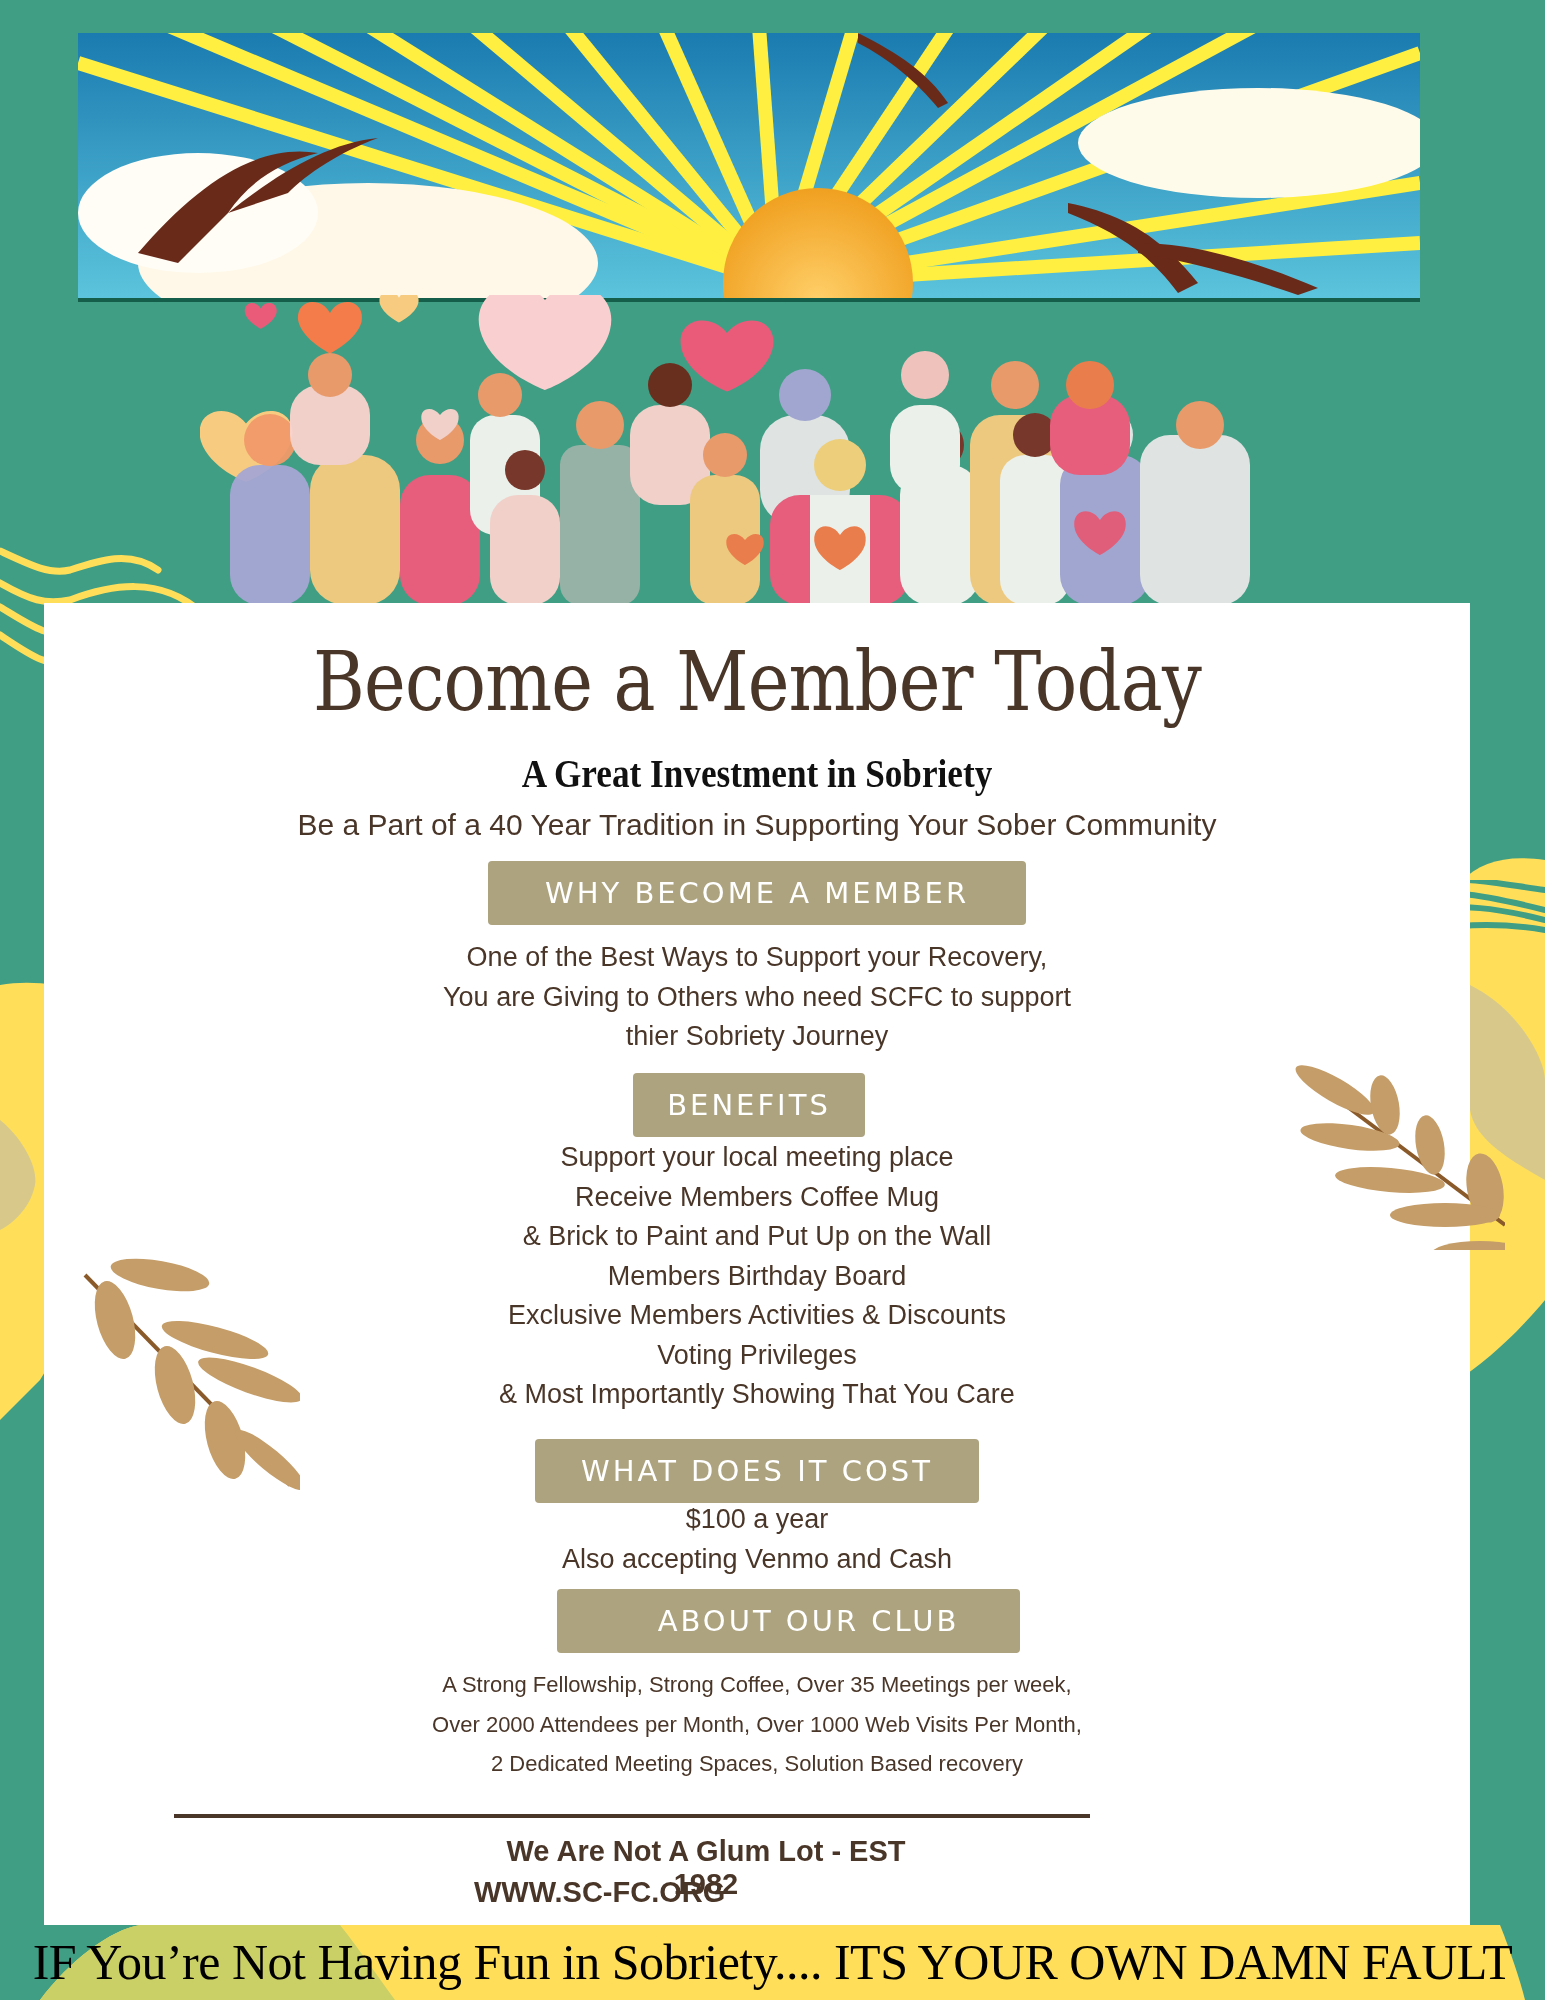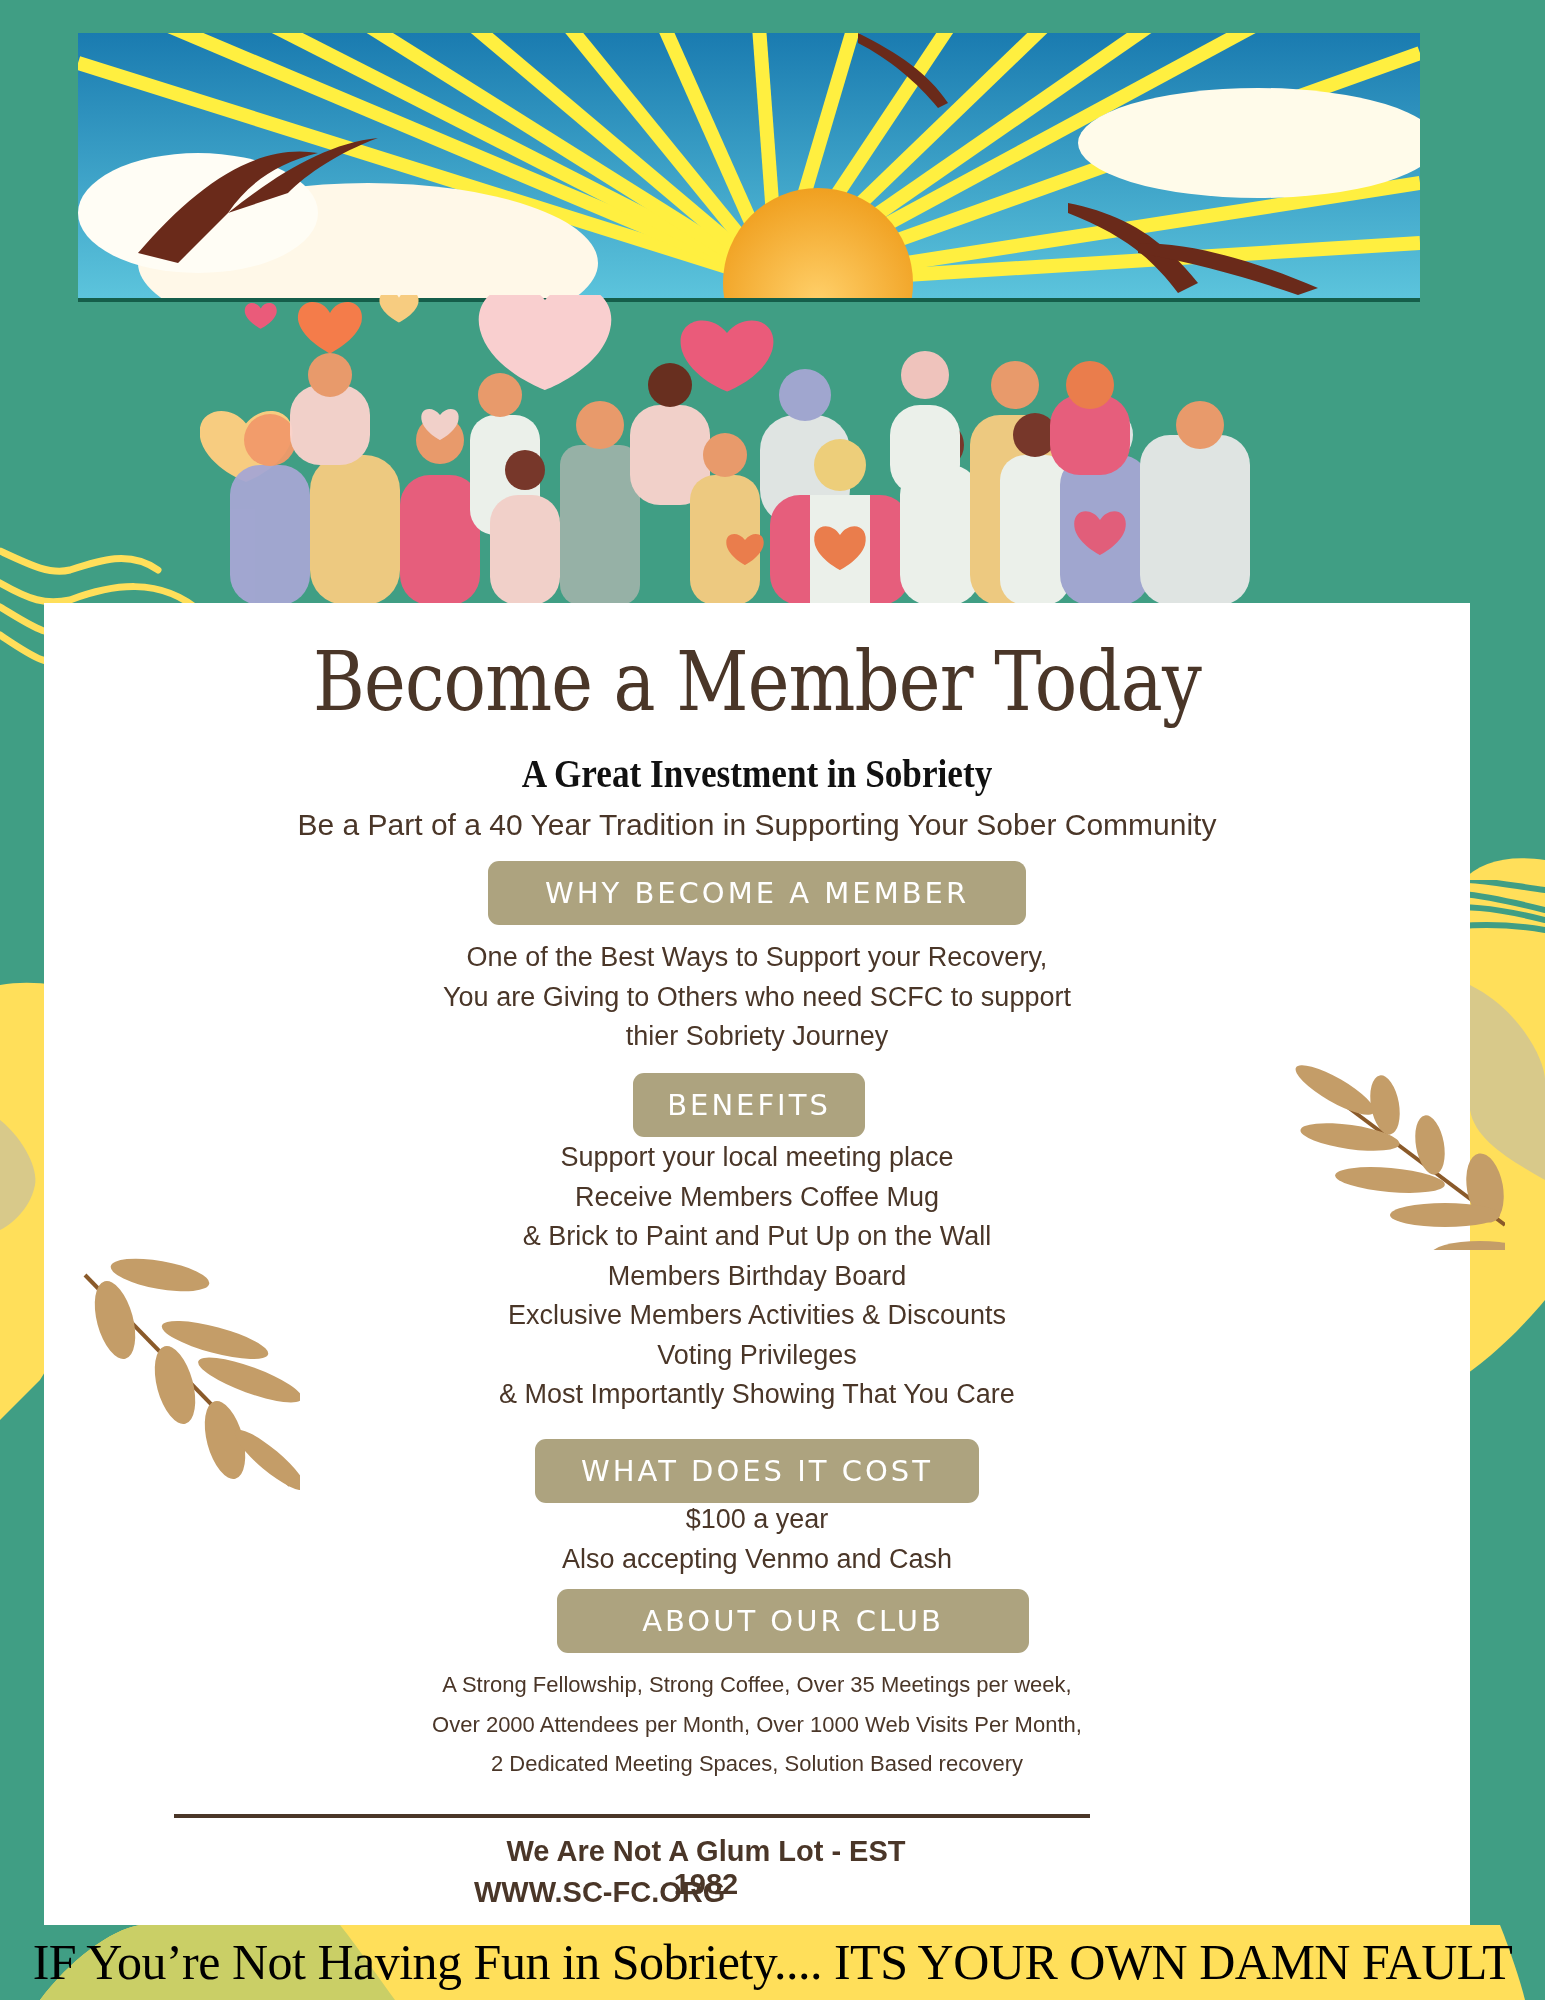--- a/index.html
+++ b/index.html
@@ -8,21 +8,21 @@
   
   #banner { left:78px; top:33px; width:1342px; height:265px; overflow:hidden; border-bottom:4px solid #155e4a; }
   
   #crowd { left:200px; top:295px; width:1150px; height:310px; }
   
   #card { left:44px; top:603px; width:1426px; height:1322px; background:#ffffff; }
   .center { position:absolute; left:44px; width:1426px; text-align:center; }
   #title { top:634px; font-family:"DejaVu Serif", serif; font-size:82px; color:#4a3628; letter-spacing:-1px; transform:scaleX(0.86); }
   #subtitle { top:750px; font-family:"Liberation Serif", serif; font-size:40px; color:#111; font-weight:bold; transform:scaleX(0.88); }
   #tagline { top:808px; font-family:"Liberation Sans", sans-serif; font-size:30px; color:#4a3628; }
-  .pill { position:absolute; background:#ada37f; color:#fff; border-radius:11px; font-family:"DejaVu Sans", sans-serif; font-size:29px; letter-spacing:3px; text-align:center; line-height:64px; height:64px; }
+  .pill { position:absolute; background:#ada37f; color:#fff; border-radius:4px; font-family:"DejaVu Sans", sans-serif; font-size:29px; letter-spacing:3px; text-align:center; line-height:64px; height:64px; }
   .body-text { font-family:"Liberation Sans", sans-serif; font-size:27px; color:#4a3628; line-height:39.5px; }
   #footer-rule { left:174px; top:1814px; width:916px; height:4px; background:#4a3628; }
   .footer-line { font-family:"Liberation Sans", sans-serif; font-weight:bold; font-size:29px; color:#4a3628; }
   #slogan { left:0; top:1925px; width:1545px; height:75px; text-align:center; font-family:"Liberation Serif", serif; font-size:50px; line-height:75px; color:#000; white-space:nowrap; letter-spacing:-0.5px; }
   svg { display:block; }
 </style>
 </head>
 <body>
 
 <svg class="abs" style="left:0;top:0" width="1545" height="2000">
@@ -206,21 +206,21 @@
   <div>Voting Privileges</div>
   <div>&amp; Most Importantly Showing That You Care</div>
 </div>
 
 <div class="pill" style="left:535px;top:1439px;width:444px;">WHAT DOES IT COST</div>
 <div class="center body-text" style="top:1500px;">
   <div>$100 a year</div>
   <div>Also accepting Venmo and Cash</div>
 </div>
 
-<div class="pill" style="left:557px;top:1589px;width:472px;">ABOUT OUR CLUB</div>
+<div class="pill" style="left:557px;top:1589px;width:423px;padding-left:40px;">ABOUT OUR CLUB</div>
 <div class="center body-text" style="top:1665px;font-size:22px;">
   <div>A Strong Fellowship, Strong Coffee, Over 35 Meetings per week,</div>
   <div>Over 2000 Attendees per Month, Over 1000 Web Visits Per Month,</div>
   <div>2 Dedicated Meeting Spaces, Solution Based recovery</div>
 </div>
 
 <div id="footer-rule" class="abs"></div>
 <div class="abs footer-line" style="left:474px;top:1835px;width:464px;text-align:center;">We Are Not A Glum Lot - EST 1982</div>
 <div class="abs footer-line" style="left:474px;top:1876px;width:464px;text-align:left;">WWW.SC-FC.ORG</div>
 

